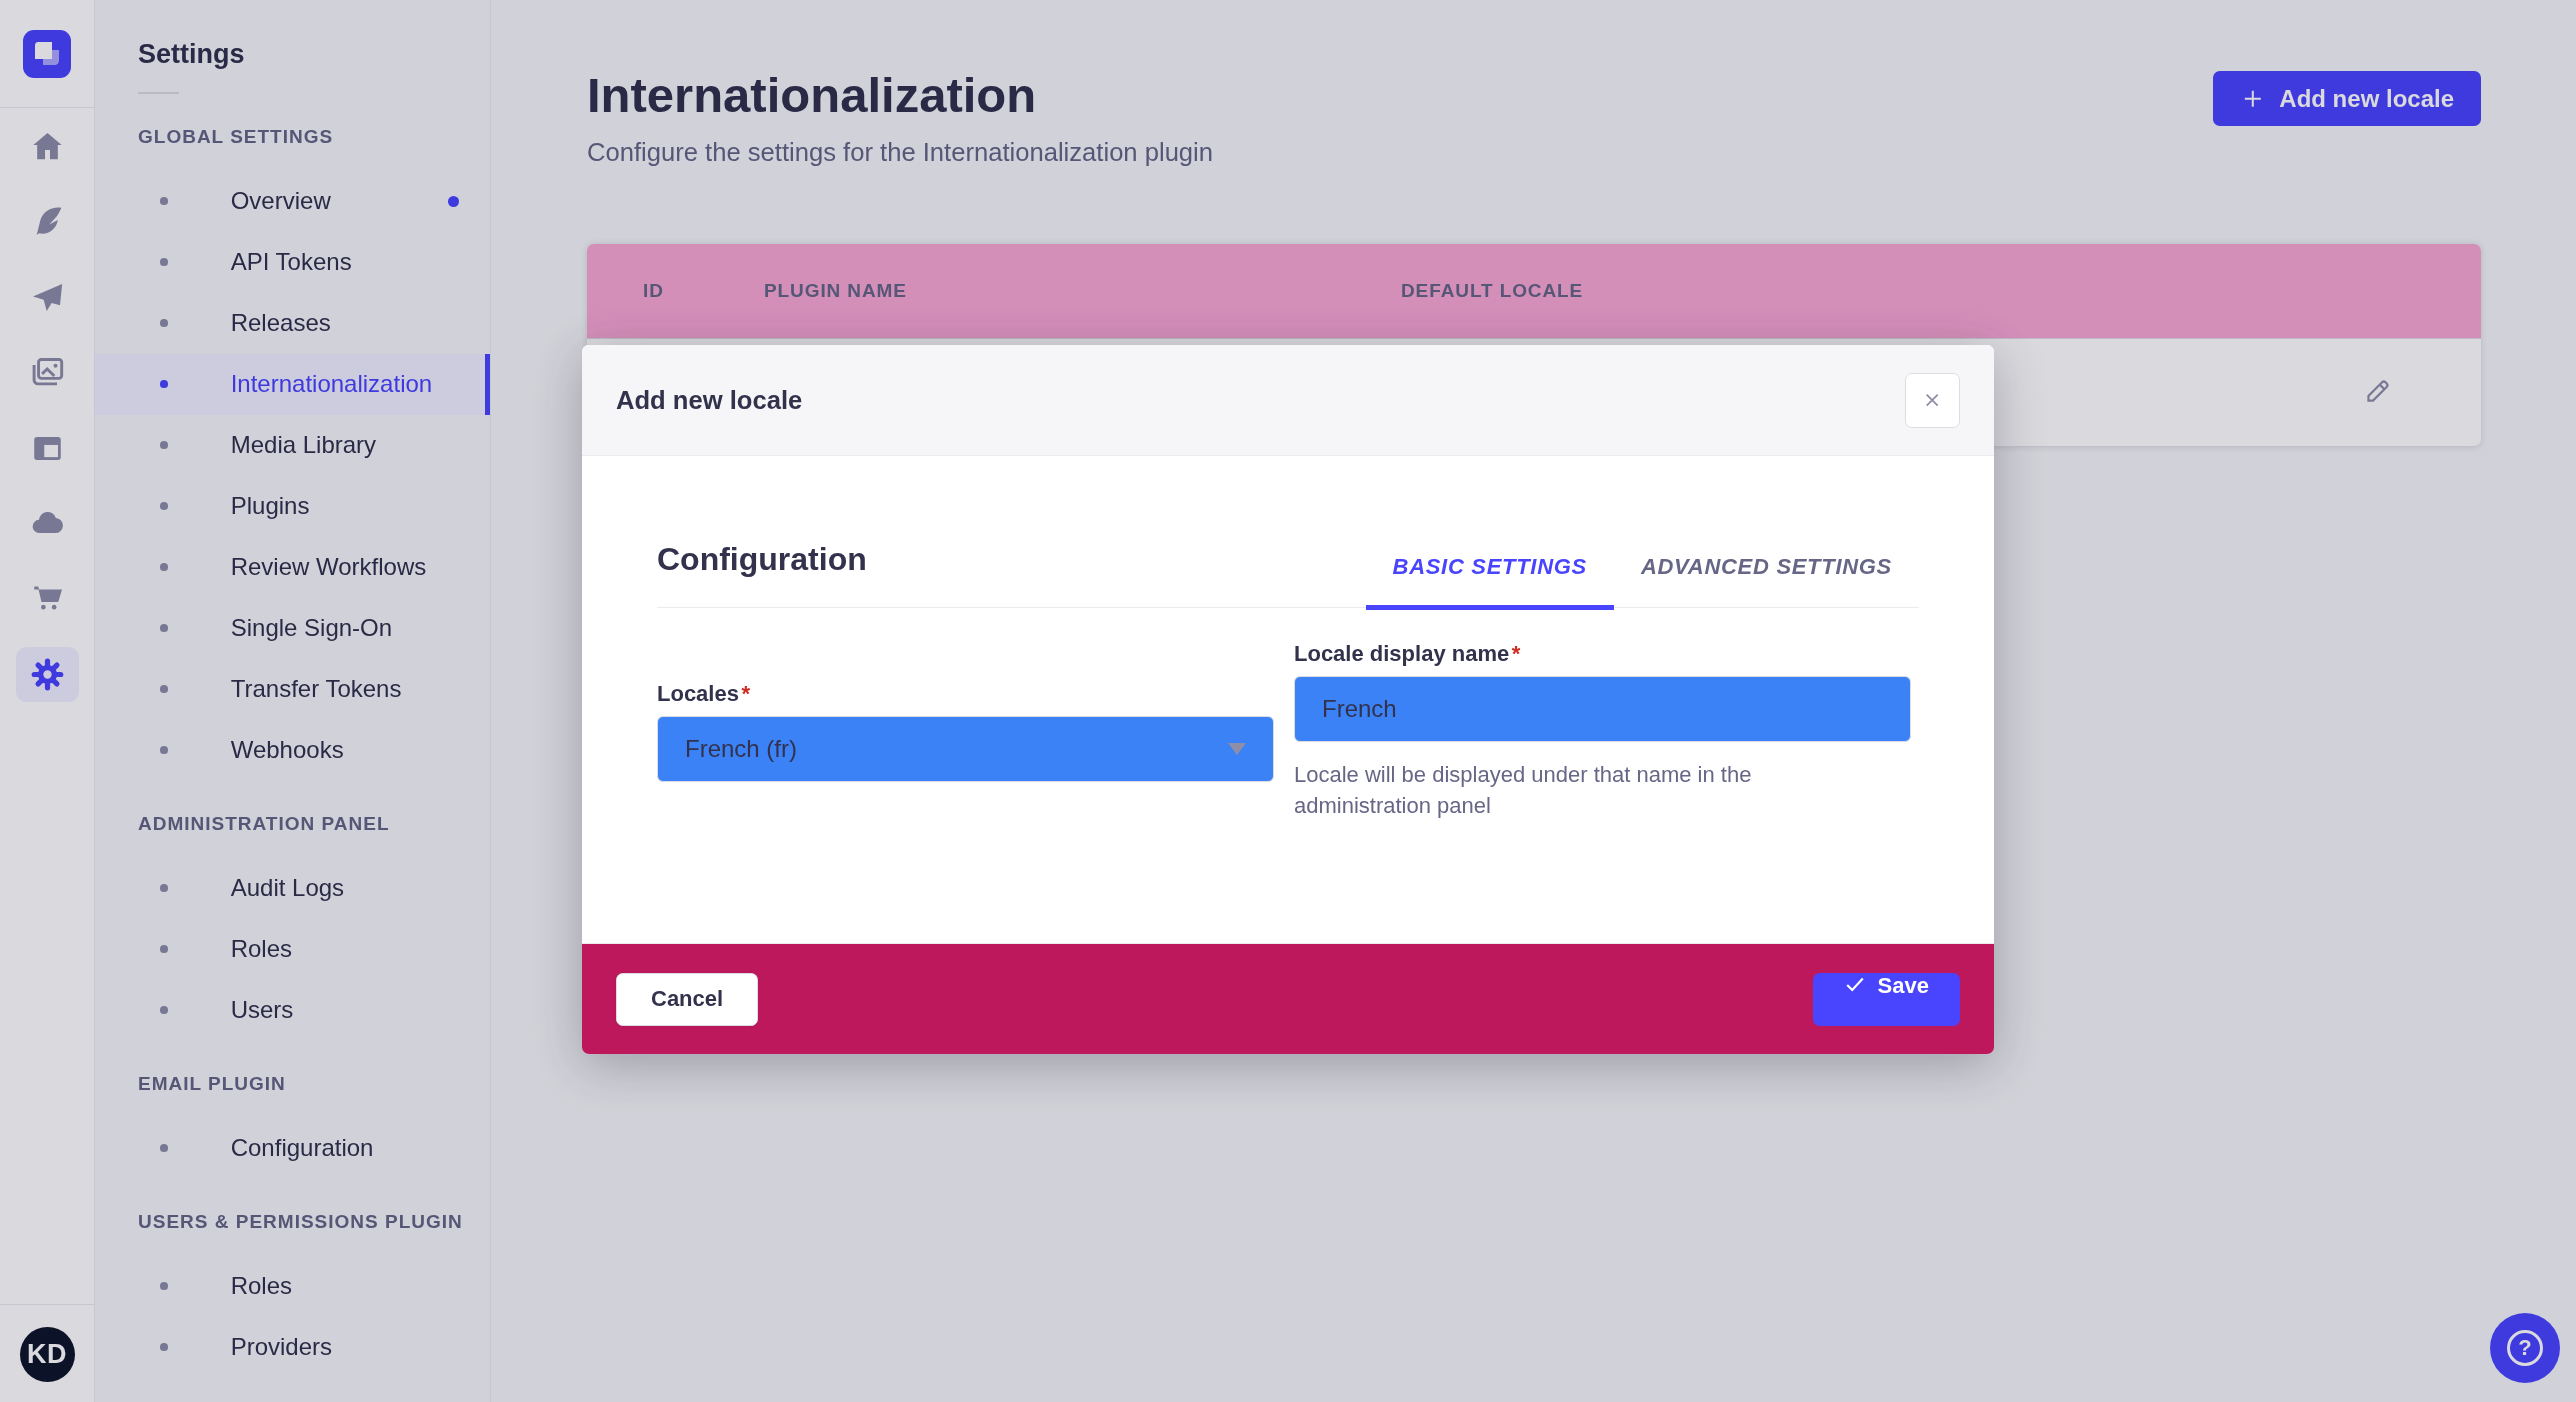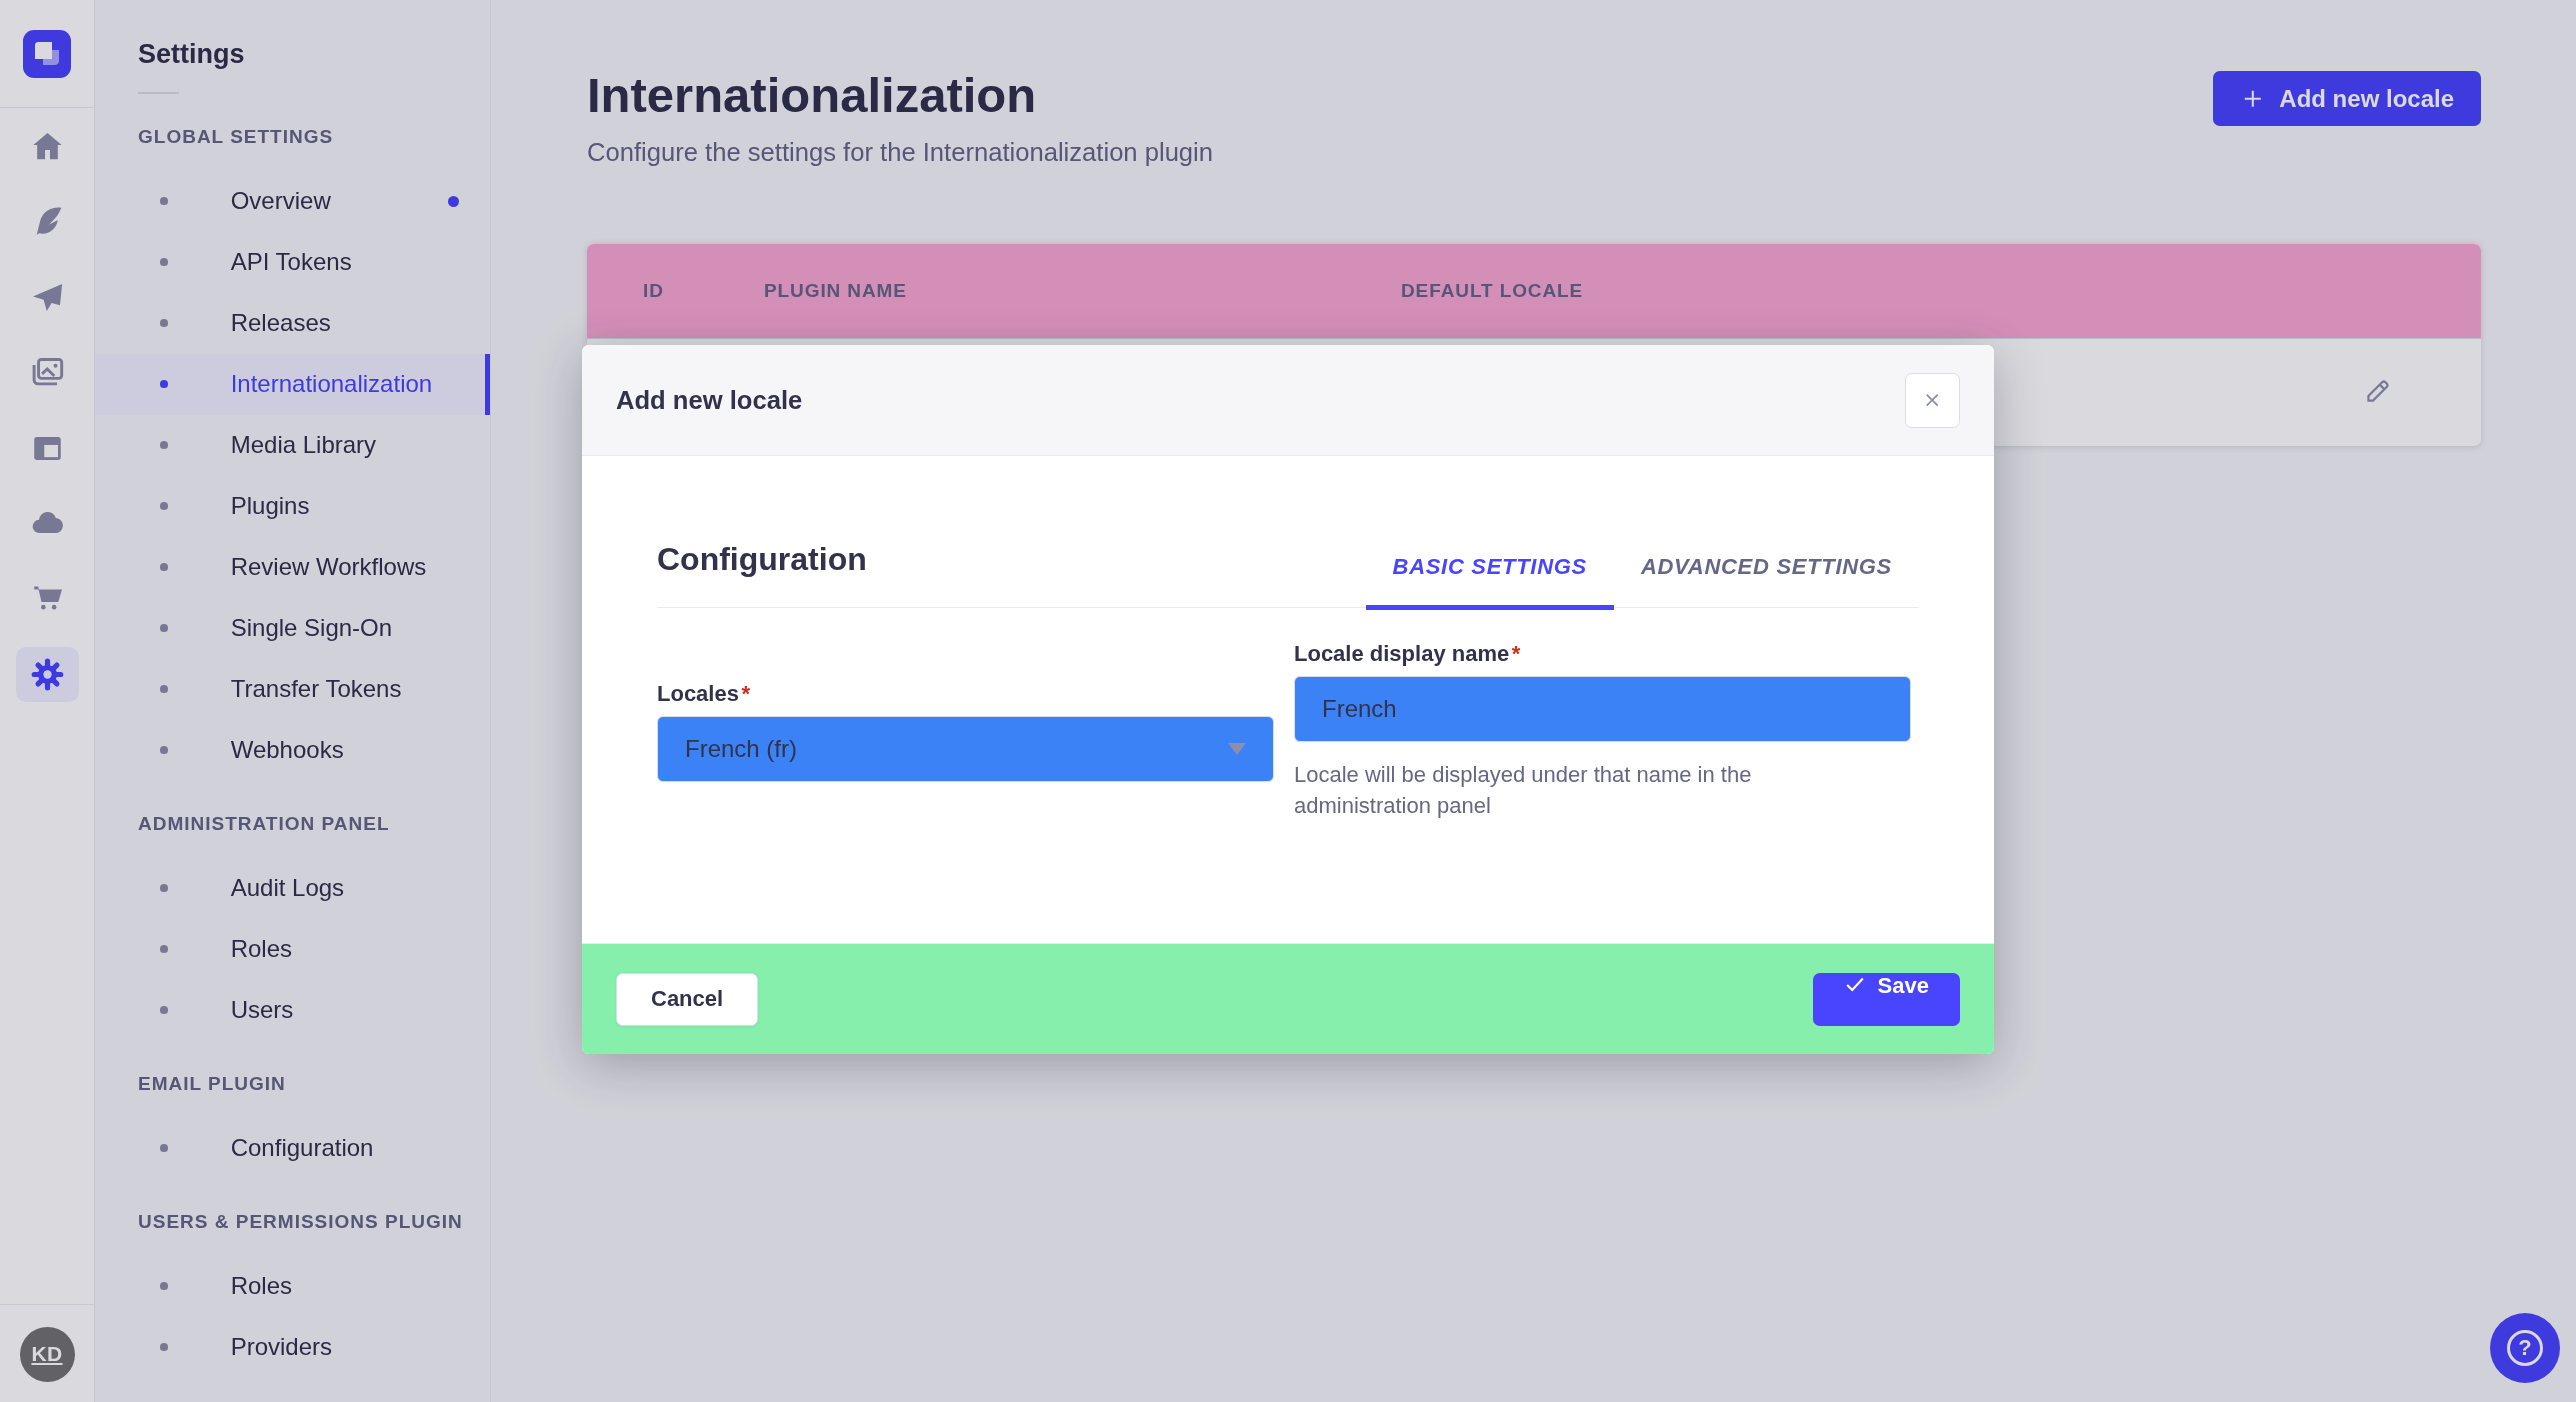--- a/index.html
+++ b/index.html
@@ -17,22 +17,22 @@
               display:flex; align-items:center; justify-content:center; }
   .logo { width:48px; height:48px; border-radius:11px; background:#4945ff; position:relative; overflow:hidden; }
   .logo .m1 { position:absolute; left:12px; top:12px; width:17px; height:17px; background:#fff; border-radius:3.4px 0 0 0; }
   .logo .m2 { position:absolute; left:20.4px; top:20.4px; width:15.3px; height:15.3px; background:rgba(255,255,255,.55); border-radius:0 0 4.3px 0; }
   .rail-icons { margin-top:11px; display:flex; flex-direction:column; gap:20.4px; }
   .rail-item { width:63px; height:55px; display:flex; align-items:center; justify-content:center;
                border-radius:10.2px; cursor:pointer; }
   .rail-item.active { background:#f0f0ff; }
   .rail-bottom { margin-top:auto; width:100%; border-top:0.9px solid #eaeaef; padding:22px 0 20.4px;
                  display:flex; justify-content:center; }
-  .avatar { width:55px; height:55px; border-radius:50%; background:#737373; color:#fff; font-size:21px;
-            font-weight:700; display:flex; align-items:center; justify-content:center; letter-spacing:0.4px; cursor:pointer;text-decoration:underline; }
+  .avatar { width:55px; height:55px; border-radius:50%; background:#0f172a; color:#fff; font-size:27px;
+            font-weight:700; display:flex; align-items:center; justify-content:center; letter-spacing:0.4px; cursor:pointer; }
 
   
   .subnav { position:fixed; left:95px; top:0; bottom:0; width:396px; background:#f6f6f9;
             border-right:0.9px solid #eaeaef; z-index:9; padding-top:39px; overflow:hidden; }
   .subnav-title { margin:0 0 0 43px; font-size:27px; font-weight:600; color:#32324d; }
   .subnav-divider { width:41px; height:1.7px; background:#dcdce4; margin:22px 0 0 43px; }
   .nav-section { margin-top:31px; }
   .nav-section-label { margin-left:43px; font-size:19px; font-weight:700; letter-spacing:1px;
                        color:#666687; height:24px; display:flex; align-items:center; }
   .nav-items { margin-top:22px; }
@@ -83,21 +83,21 @@
   .field { width:617px; }
   .field-label { font-size:22px; font-weight:600; color:#32324d; }
   .req { color:#d02b20; margin-left:2.6px; font-weight:700; }
   .select, .text-input { margin-top:8.5px; height:66px; width:100%; border:0.9px solid #dcdce4; border-radius:6px;
         background:#3b82f6; display:flex; align-items:center; padding:0 27px; font-size:24px; color:#32324d; }
   .select { justify-content:space-between; cursor:pointer; }
   .caret { width:0; height:0; border-left:9.4px solid transparent; border-right:9.4px solid transparent;
            border-top:12px solid #8e8ea9; }
   .text-input { font-family:inherit; outline:none; }
   .hint { margin-top:17px; font-size:22px; line-height:31.5px; color:#666687; max-width:596px; }
-  .modal-footer { flex:none; height:111px; background:#86efac; border-top:0.9px solid #eaeaef;
+  .modal-footer { flex:none; height:111px; background:#be185d; border-top:0.9px solid #eaeaef;
                   display:flex; align-items:center; justify-content:space-between; padding:0 34px; }
   .cancel-btn { height:53px; padding:0 34px; background:#fff; border:0.9px solid #dcdce4; border-radius:6.8px;
                 font-size:22px; font-weight:600; color:#32324d; cursor:pointer; box-shadow:0 0.9px 2.6px rgba(33,33,52,.08); }
   .save-btn { height:53px; padding:0 31px; background:#4945ff; border:none; border-radius:6.8px; font-size:22px;
               font-weight:600; color:#fff; display:flex; align-items:flex-start; gap:12px; cursor:pointer; }
 
   
   .help-btn { position:fixed; right:16px; bottom:19px; width:70px; height:70px; border-radius:50%; background:#4945ff;
               border:none; display:flex; align-items:center; justify-content:center; z-index:40; cursor:pointer; }
   .qmark { width:36px; height:36px; border:3.4px solid #fff; border-radius:50%; color:#fff; font-size:22px;

